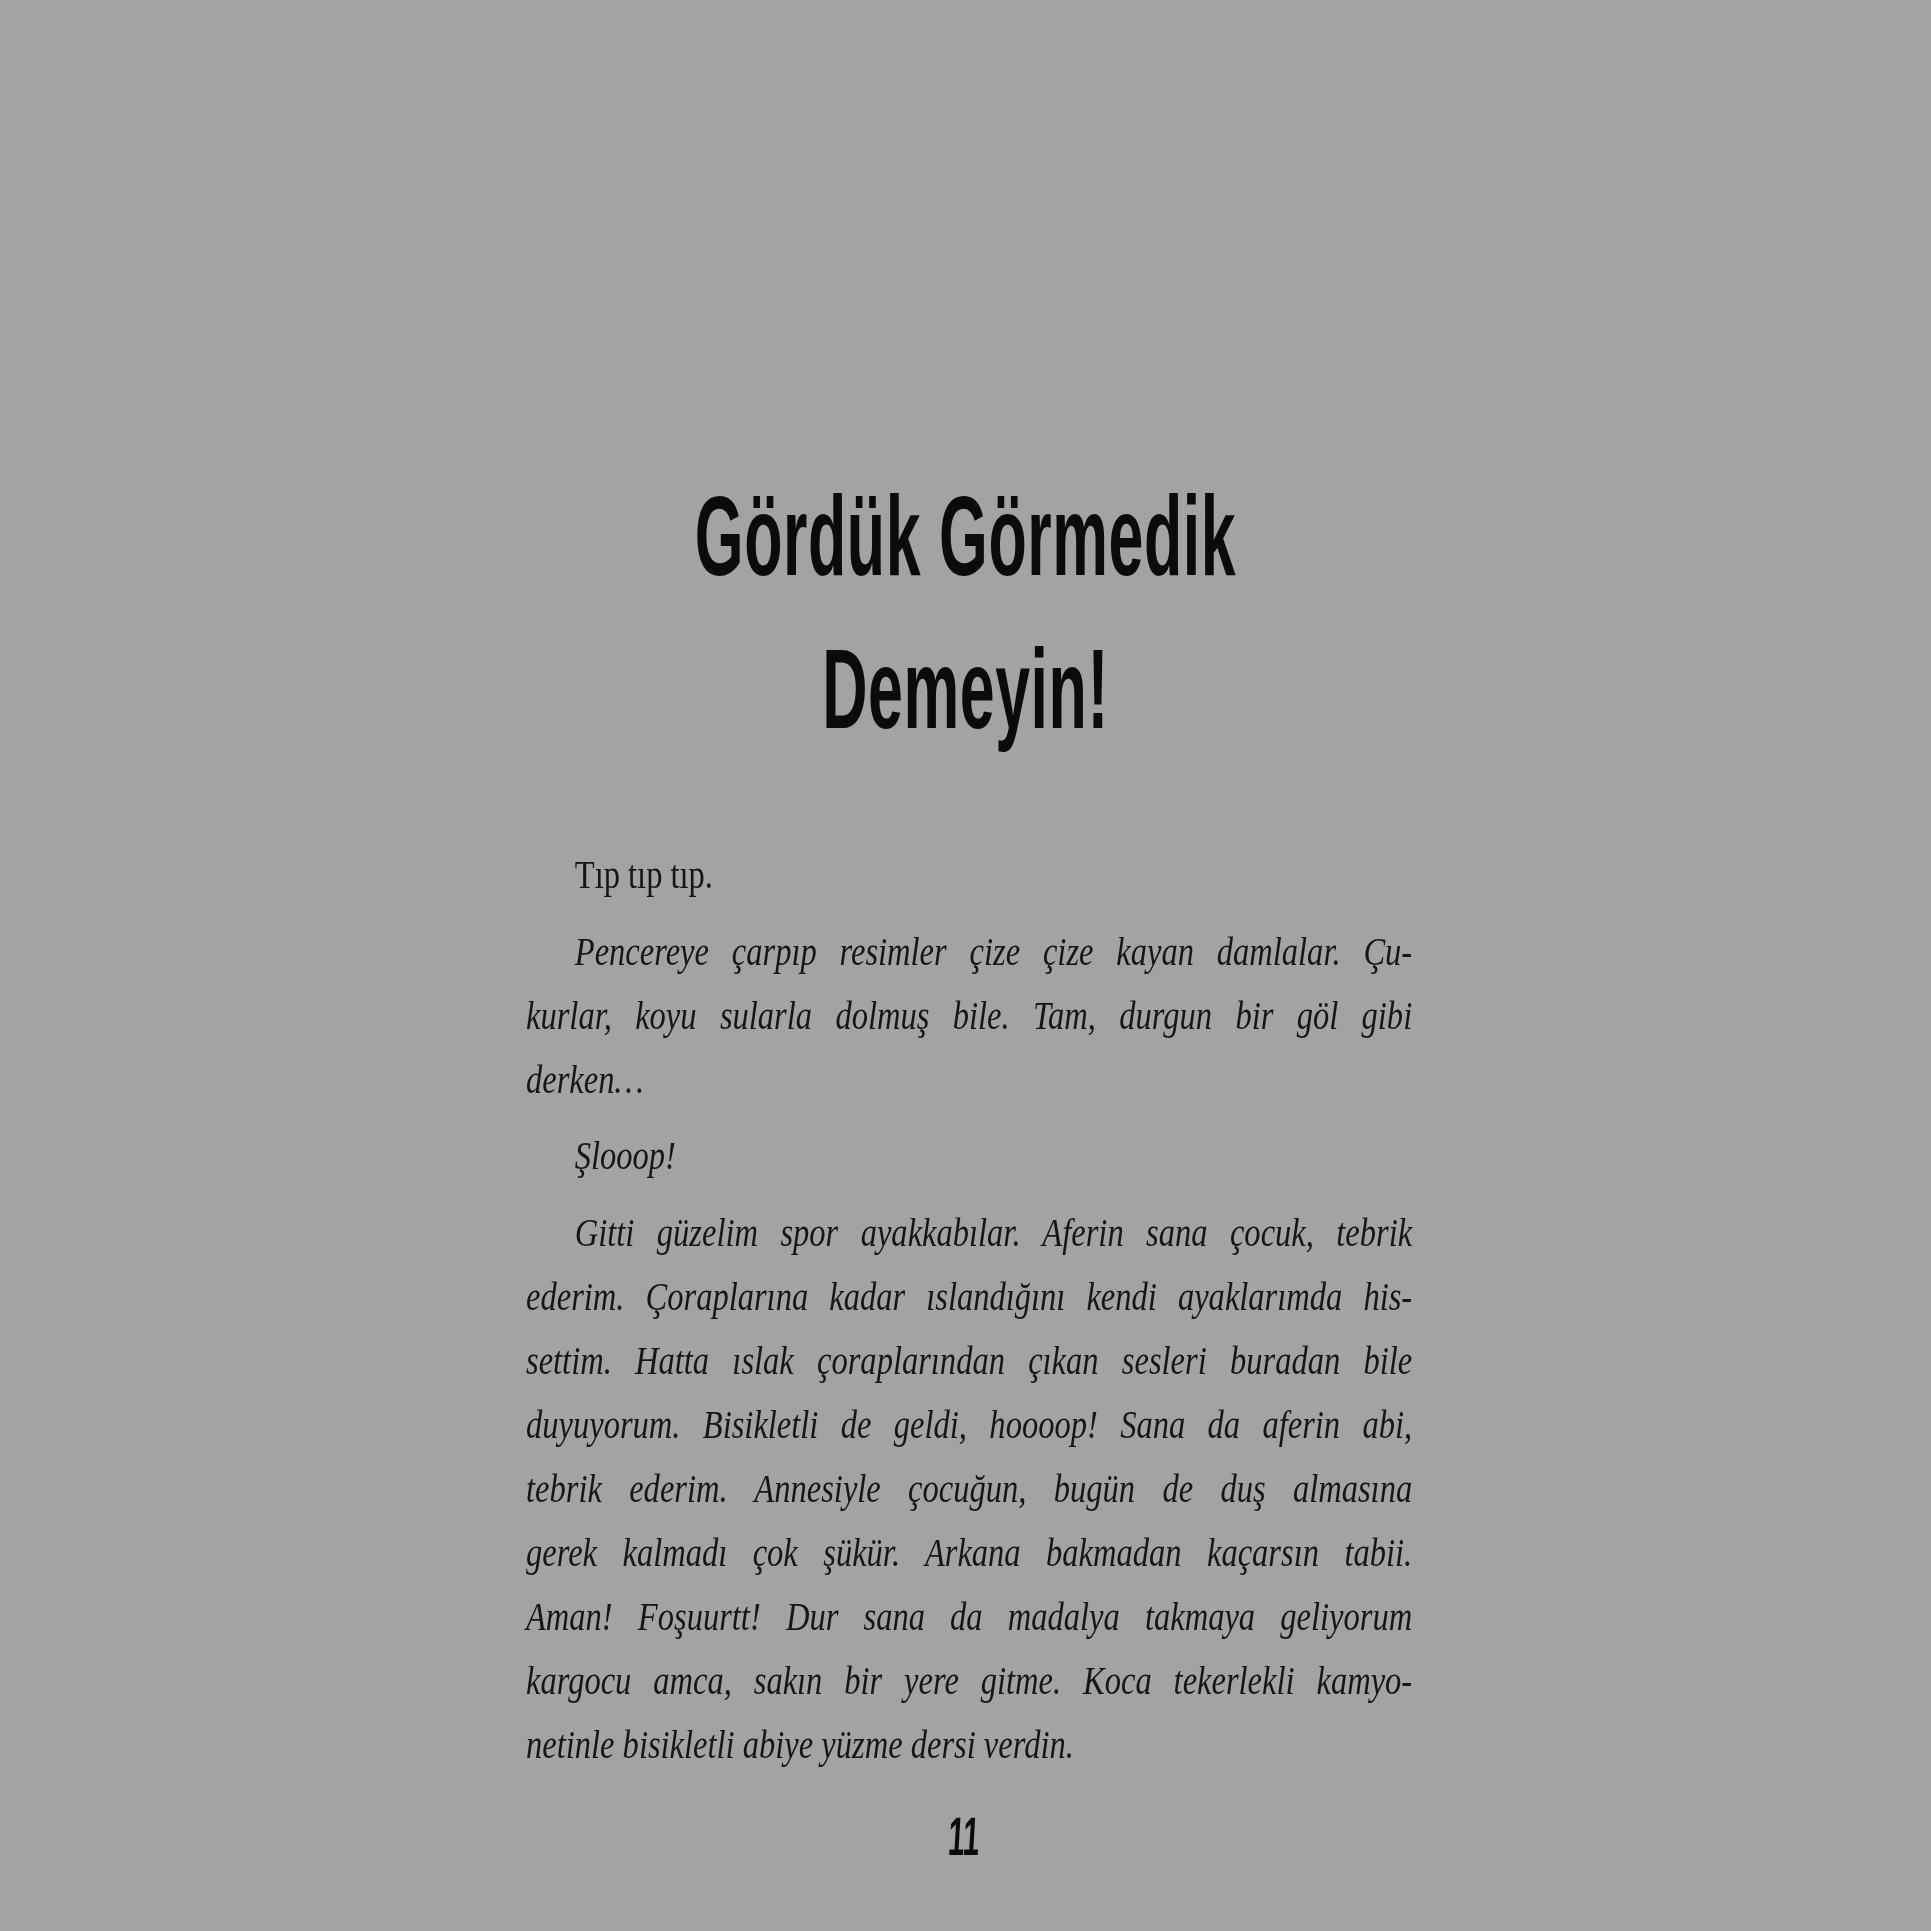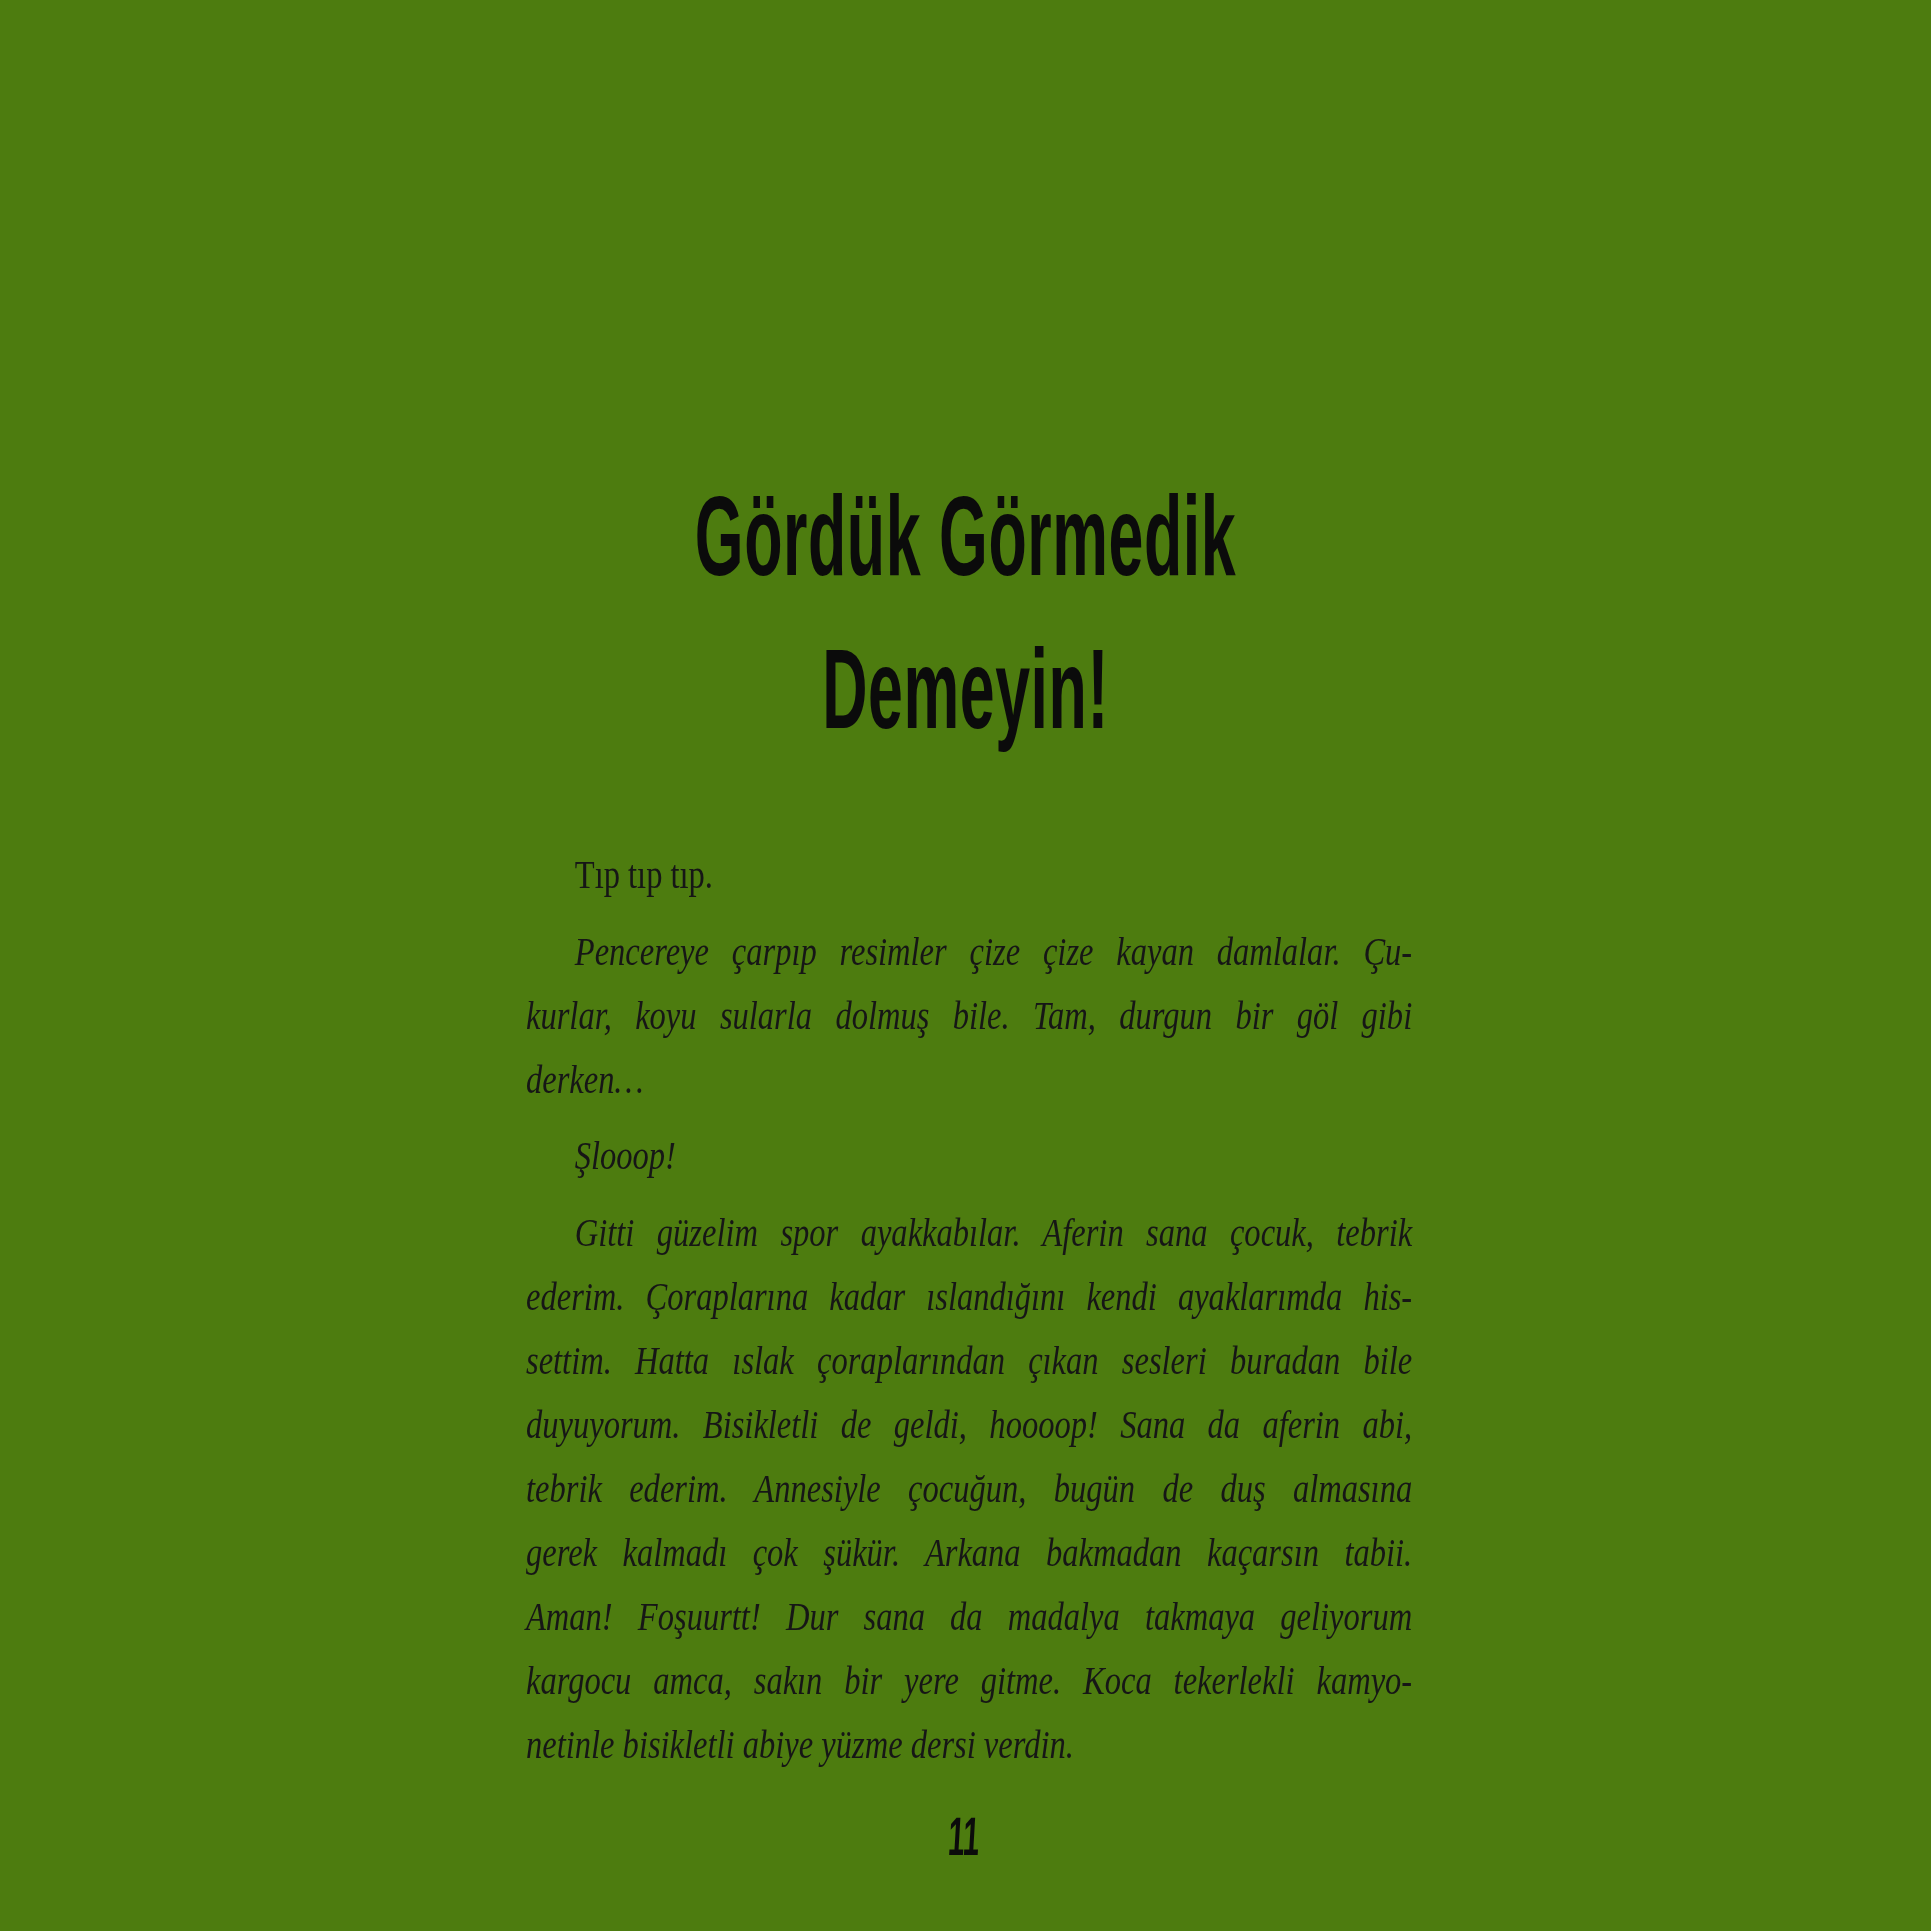--- a/index.html
+++ b/index.html
@@ -4,21 +4,21 @@
 <style>
   html, body {
     margin: 0;
     padding: 0;
     background: #ffffff;
   }
   .page {
     position: relative;
     width: 1931px;
     height: 1931px;
-    background: #4d7c0f;
+    background: #a3a3a3;
     overflow: hidden;
     font-family: "Liberation Serif", "DejaVu Serif", serif;
     color: #1a1a1a;
   }
   
   .title-block {
     position: absolute;
     top: 459px;
     left: 0;
     width: 1931px;

